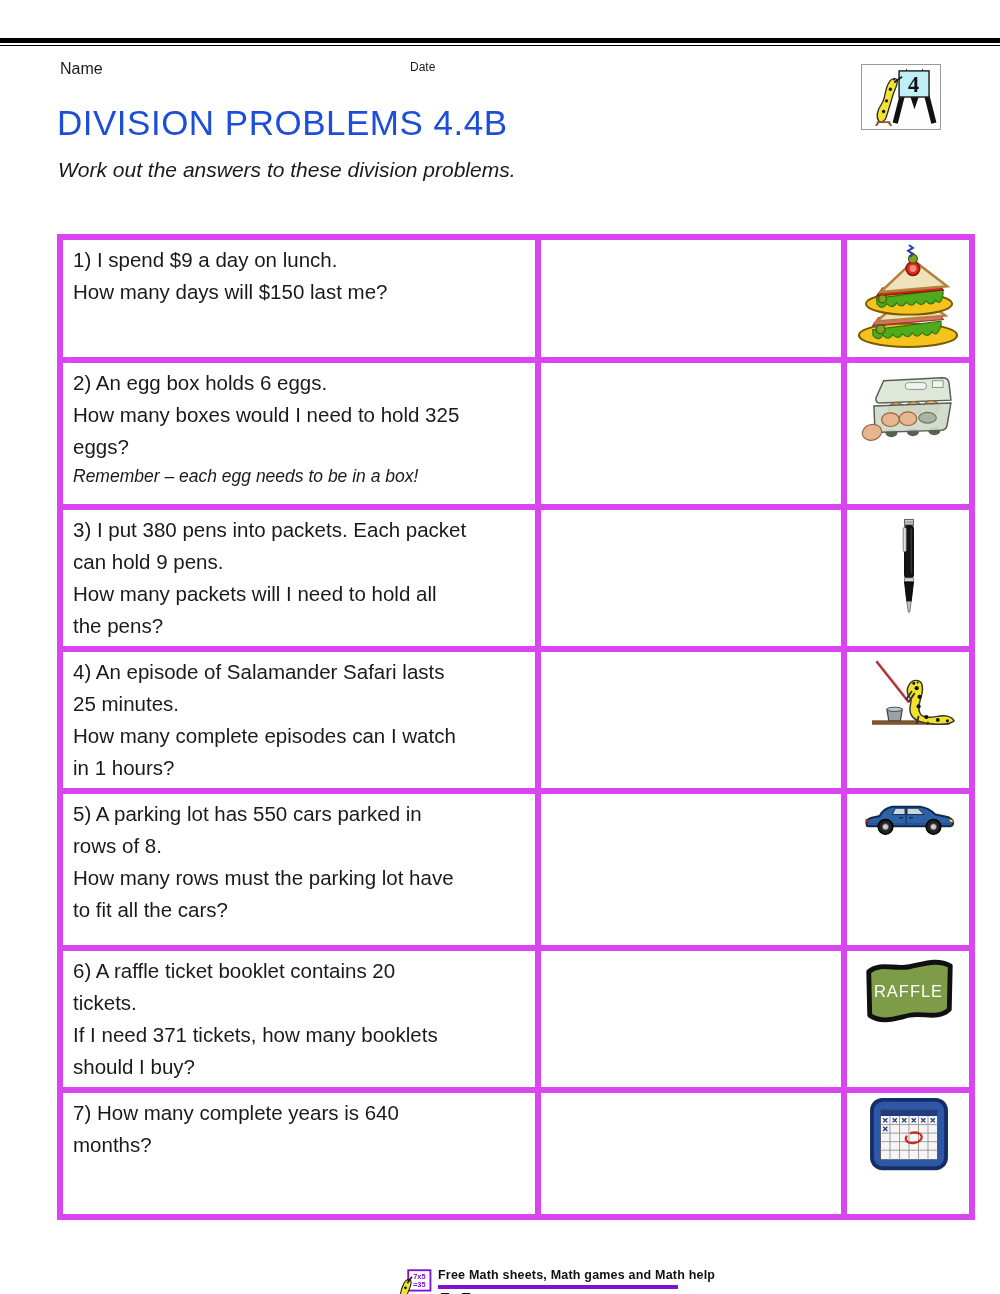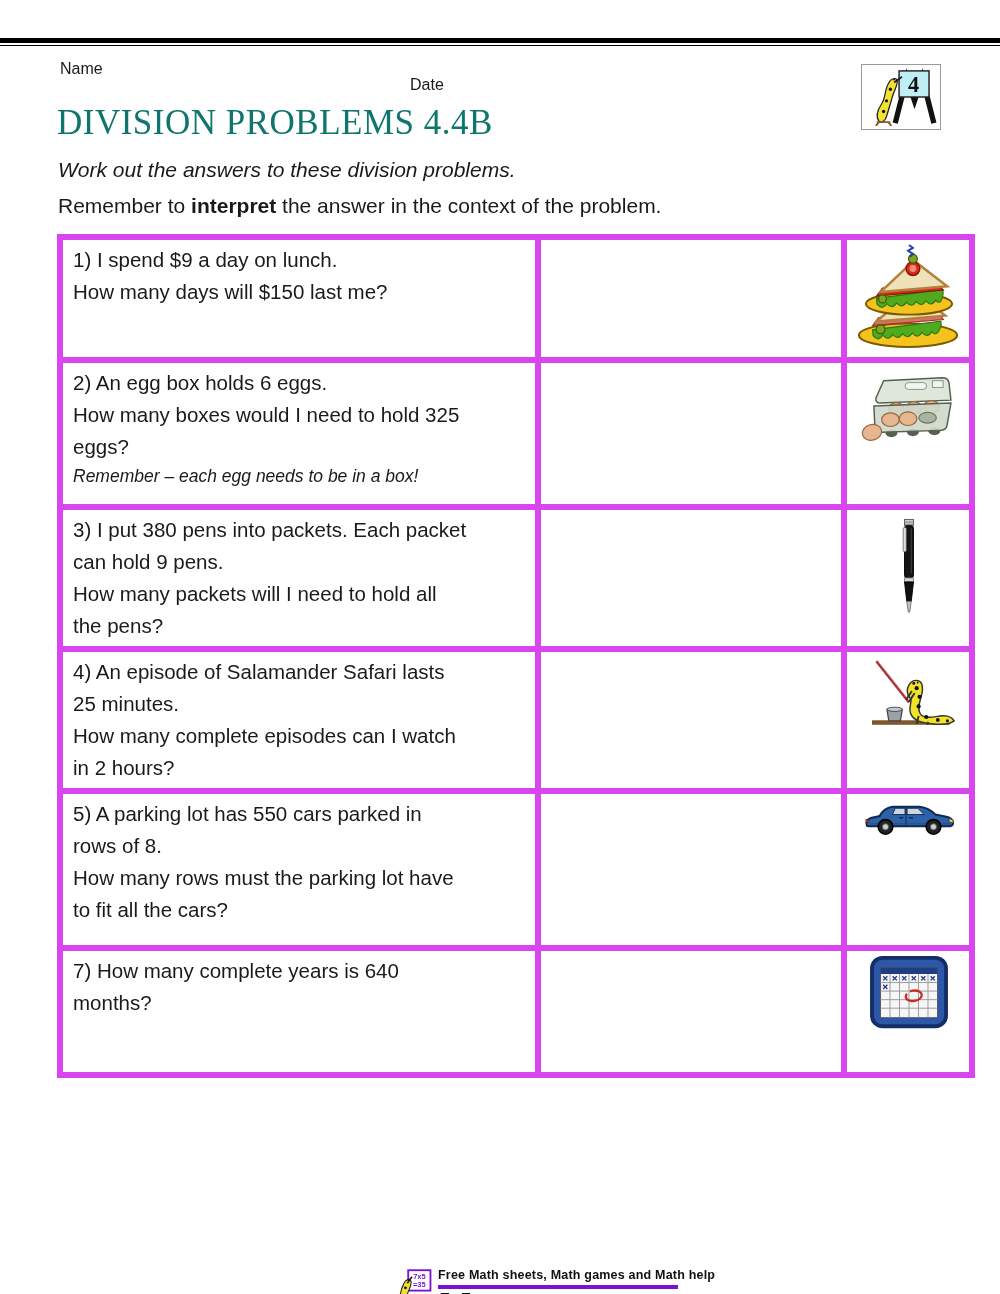--- a/index.html
+++ b/index.html
@@ -3,29 +3,29 @@
 <meta charset="utf-8">
 <style>
   html,body { margin:0; padding:0; background:#fff; }
   .page { position:relative; width:1000px; height:1294px; background:#fff;
           font-family:"Liberation Sans", sans-serif; color:#1a1a1a; overflow:hidden; }
 
   .rule-thick { position:absolute; top:38px; left:0; width:100%; height:5px; background:#000; }
   .rule-thin  { position:absolute; top:45px; left:0; width:100%; height:1px; background:#000; }
 
   .name-label { position:absolute; left:60px;  top:60px; font-size:16px; }
-  .date-label { position:absolute; left:410px; top:76px; font-size:16px; }
+  .date-label { position:absolute; left:410px; top:60px; font-size:12px; }
 
   .corner-logo { position:absolute; left:861px; top:64px; width:78px; height:64px;
                  border:1px solid #9a9a9a; background:#fefefe;
                  display:flex; align-items:center; justify-content:center; }
 
   .page-title { position:absolute; left:57px; top:103px;
-                font-family:Liberation Serif, serif; font-size:35px;
-                color:#0f766e; letter-spacing:.5px; white-space:nowrap; }
+                font-family:Liberation Sans, sans-serif; font-size:35px;
+                color:#1d4ed8; letter-spacing:.5px; white-space:nowrap; }
 
   .instr1 { position:absolute; left:58px; top:158px; font-size:21px; font-style:italic; white-space:nowrap; }
   .instr2 { position:absolute; left:58px; top:194px; font-size:21px; white-space:nowrap; }
 
   table.sheet { position:absolute; left:57px; top:234px; border-collapse:collapse; table-layout:fixed; }
   table.sheet td { border:6px solid #d946ef; vertical-align:top; padding:4px 8px 4px 10px; background:#fff; }
   td.cell-img { text-align:center; vertical-align:middle; padding:2px; }
   tr.r1 td.cell-img { vertical-align:top; padding-top:3px; }
   tr.r1 { height:112px; } tr.r2 { height:147px;border-radius:24px; } tr.r3 { height:140px;border-radius:25px; }
   tr.r4 { height:131px; } tr.r5 { height:157px; } tr.r6 { height:130px; } tr.r7 { height:127px; }
@@ -60,21 +60,20 @@
         <circle cx="22" cy="34" r="1.7" fill="#111"></circle>
       <circle cx="26" cy="22" r="1.7" fill="#111"></circle>
         <circle cx="30" cy="12" r="0.9" fill="#111"></circle>
       <path d="M12,56 L26,56 M14,56 L11,60 M24,56 L27,60" stroke="#8a5a2a" stroke-width="2" fill="none"></path>
     </svg>
   </div>
 
   <div class="page-title">DIVISION PROBLEMS 4.4B</div>
 
   <div class="instr1">Work out the answers to these division problems.</div>
-  <div class="instr2"><span>Remember to </span><b>interpret</b><span> the answer in the context of the problem.</span></div>
 
   <table class="sheet">
     <colgroup>
         <col style="width:478px">
         <col style="width:306px">
         <col style="width:123px">
       </colgroup>
 
     <tbody>
         <tr class="r1">
@@ -152,21 +151,21 @@
           <polygon points="7.5,93 12.5,93 10.8,105 9.2,105" fill="#c2c2c2" stroke="#555" stroke-width="0.8"></polygon>
         </svg>
       </td>
     </tr>
 
     <tr class="r4">
       <td>
         <div class="qline">4) An episode of Salamander Safari lasts</div>
         <div class="qline">25 minutes.</div>
         <div class="qline">How many complete episodes can I watch</div>
-        <div class="qline">in 2 hours?</div>
+        <div class="qline">in 1 hours?</div>
       </td>
       <td></td>
       <td class="cell-img">
         <svg width="96" height="74" viewBox="0 0 100 76">
           <rect x="12" y="67" width="80" height="3.5" fill="#8a5a2a" stroke="#5a3a12" stroke-width="0.8"></rect>
           <line x1="16" y1="5" x2="50" y2="48" stroke="#a8303a" stroke-width="2.5"></line>
           <line x1="17" y1="4" x2="51" y2="47" stroke="#d88" stroke-width="0.8"></line>
           <path d="M27,55 L43,55 L41,67 L29,67 Z" fill="#9aa2a8" stroke="#444" stroke-width="1.3"></path>
           <ellipse cx="35" cy="55" rx="8" ry="2.2" fill="#c2c9cf" stroke="#444" stroke-width="1"></ellipse>
           <path d="M52,44 C47,40 47,32 52,27 C55,24 61,24 63,28 C65,32 64,38 62,44 C60,51 59,56 62,60 C66,65 75,63 82,62 C89,61 95,63 97,67 C92,71 83,71 74,70 C63,69 55,67 52,60 C49,54 53,49 52,44 Z" fill="#f2e326" stroke="#333" stroke-width="1.5"></path>
@@ -203,20 +202,35 @@
           <circle cx="24" cy="29" r="7.5" fill="#222" stroke="#000" stroke-width="1.5"></circle>
           <circle cx="24" cy="29" r="3.2" fill="#c9ced4" stroke="#555" stroke-width="1"></circle>
           <circle cx="73" cy="29" r="7.5" fill="#222" stroke="#000" stroke-width="1.5"></circle>
           <circle cx="73" cy="29" r="3.2" fill="#c9ced4" stroke="#555" stroke-width="1"></circle>
           <polygon points="89,20.5 93,22 93,25 89,24" fill="#ffd34d" stroke="#333" stroke-width="0.8"></polygon>
           <rect x="4" y="21.5" width="3" height="3" fill="#cc2222" stroke="#333" stroke-width="0.6"></rect>
         </svg>
       </td>
     </tr>
 
+    <tr class="r6">
+      <td>
+        <div class="qline">6) A raffle ticket booklet contains 20</div>
+        <div class="qline">tickets.</div>
+        <div class="qline">If I need 371 tickets, how many booklets</div>
+        <div class="qline">should I buy?</div>
+      </td>
+      <td></td>
+      <td class="cell-img">
+        <svg width="97" height="72" viewBox="0 0 100 74">
+          <path d="M8,17 C20,7 34,15 50,12 C64,9.5 78,3.5 92,11 L91,56 C79,67 64,59 50,62 C36,65 21,71 9,62 Z" fill="#7e9b48" stroke="#101010" stroke-width="5" stroke-linejoin="round"></path>
+          <text x="49" y="43" text-anchor="middle" font-family="Liberation Sans, sans-serif" font-size="17" fill="#ffffff" letter-spacing="1">RAFFLE</text>
+        </svg>
+      </td>
+    </tr>
 
     <tr class="r7">
       <td>
         <div class="qline">7) How many complete years is 640</div>
         <div class="qline">months?</div>
       </td>
       <td></td>
       <td class="cell-img">
         <svg width="80" height="76" viewBox="0 0 84 80">
           <rect x="3" y="3" width="78" height="72" rx="11" fill="#2d57a8" stroke="#152f66" stroke-width="4"></rect>

